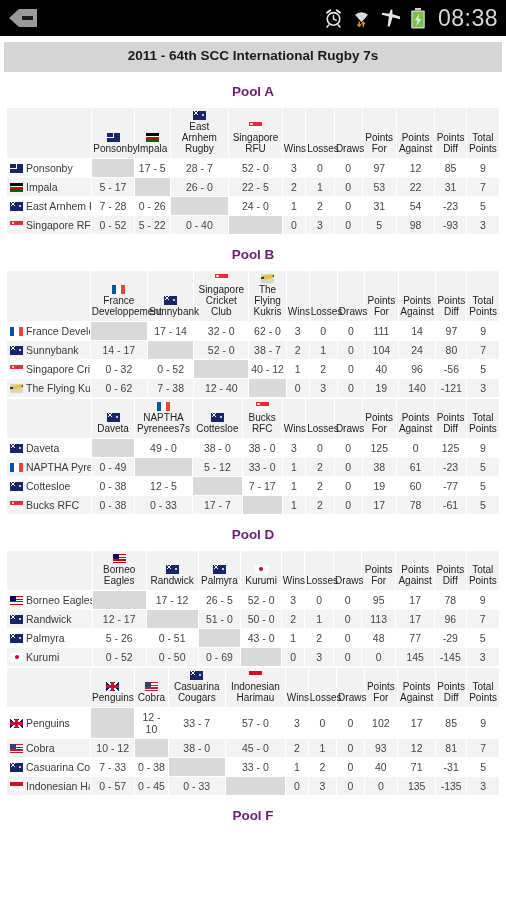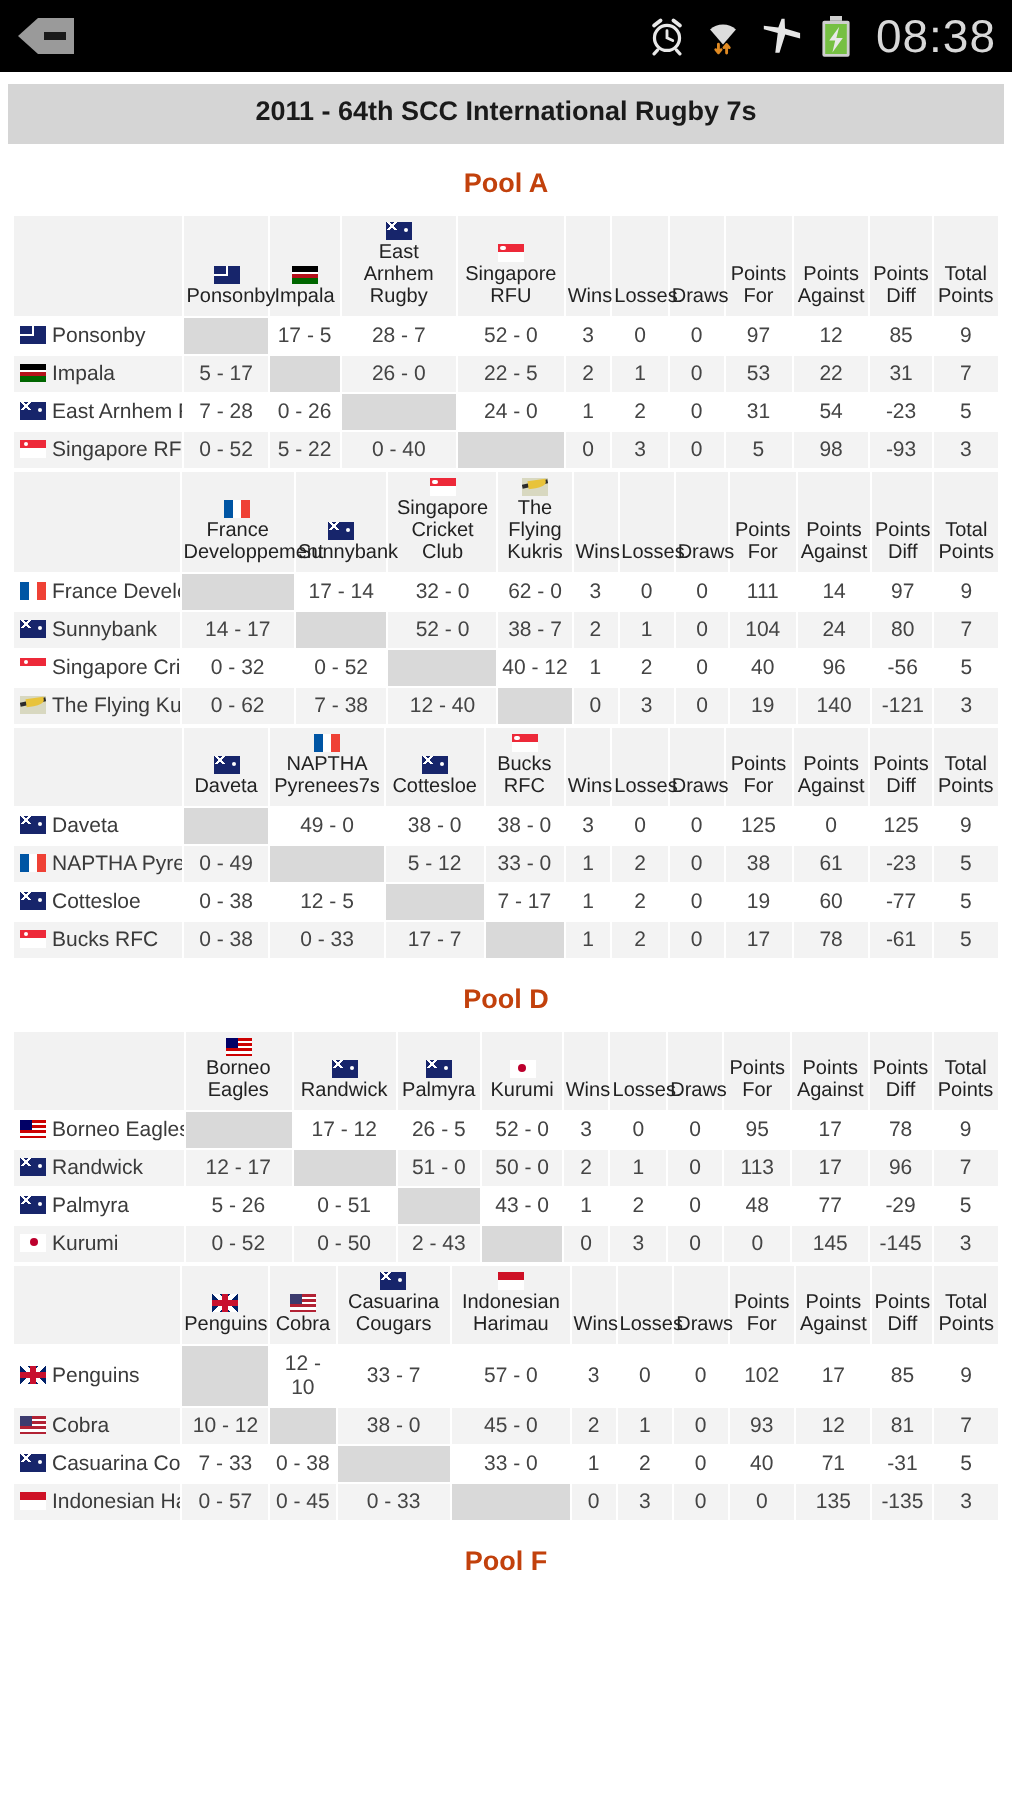--- a/index.html
+++ b/index.html
@@ -64,21 +64,21 @@
     font-size: 13px;
     font-weight: bold;
     color: #cc2222;
     line-height: 1.25;
   }
 
   .pool-heading {
     text-align: center;
     font-size: 13.5px;
     font-weight: bold;
-    color: #c2410c;
+    color: #701a75;
     margin: 12px 0 8px 0;
   }
 
   .pool-wrap { padding: 0 6px; }
 
   table.pool {
     width: 100%;
     border-collapse: collapse;
     table-layout: fixed;
     font-size: 10.5px;
@@ -328,20 +328,21 @@
               <td>0</td>
               <td>5</td>
               <td>98</td>
               <td>-93</td>
               <td>3</td>
             </tr>
           </tbody>
         </table>
       </div>
       <div class="pool-wrap">
+        <div class="pool-heading">Pool B</div>
         <table class="pool">
           <colgroup>
             <col style="width: 19%;">
             <col style="width: 13%;">
             <col style="width: 10.5%;">
             <col style="width: 12.5%;">
             <col style="width: 8.5%;">
             <col style="width: 5.2%;">
             <col style="width: 6.4%;">
             <col style="width: 6.2%;">
@@ -627,21 +628,21 @@
               <td>0</td>
               <td>48</td>
               <td>77</td>
               <td>-29</td>
               <td>5</td>
             </tr>
             <tr class="even">
               <td class="teamname"><span class="flag f-jp"></span><span>Kurumi</span></td>
               <td>0 - 52</td>
               <td>0 - 50</td>
-              <td>2 - 43</td>
+              <td>0 - 69</td>
               <td class="diag"></td>
               <td>0</td>
               <td>3</td>
               <td>0</td>
               <td>0</td>
               <td>145</td>
               <td>-145</td>
               <td>3</td>
             </tr>
           </tbody>

